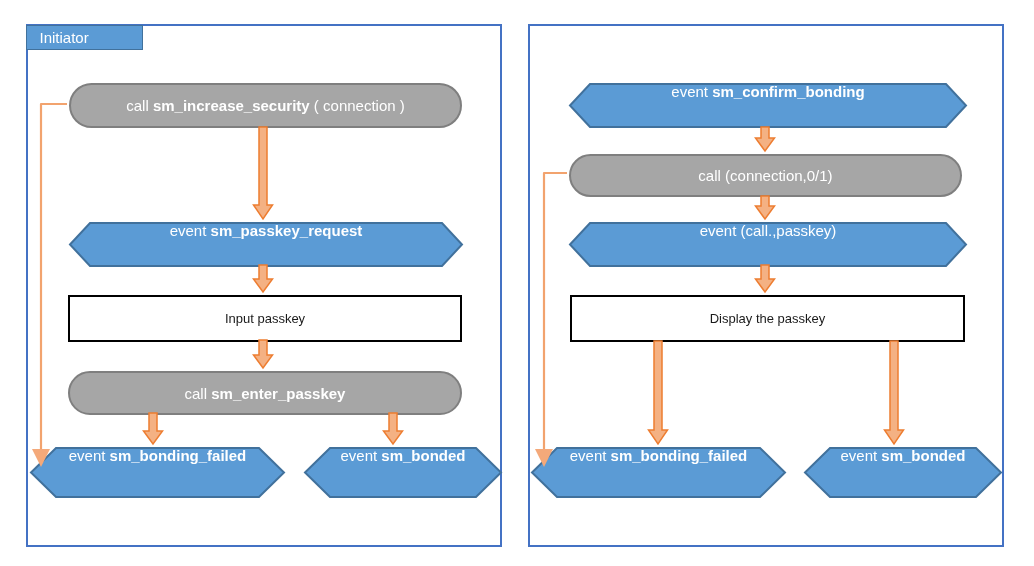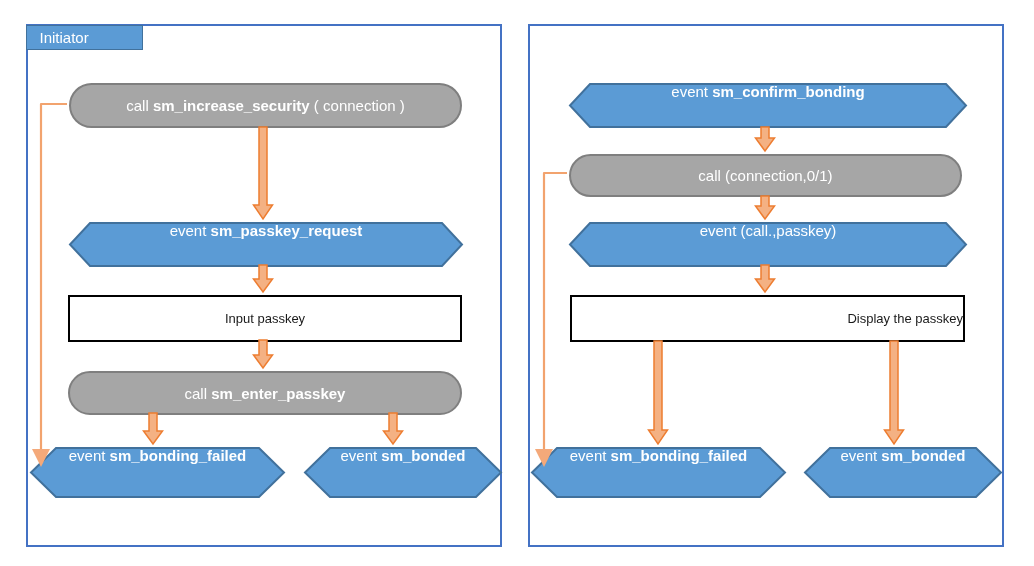--- a/index.html
+++ b/index.html
@@ -83,21 +83,21 @@
 
     <div class="node pill" style="left:39px;top:128px;width:393px;height:43px;"><span>call </span><span>(connection,0/1)</span></div>
 
     <div class="node hex" style="left:39px;top:196px;width:398px;height:45px;">
       <svg width="398" height="45">
           <polygon points="1,22.5 21,1 377,1 397,22.5 377,44 21,44"></polygon>
         </svg>
       <div class="node-text"><span>event </span><span>(call.,passkey)</span></div>
     </div>
 
-    <div class="node process" style="left:40px;top:269px;width:395px;height:47px;justify-content:flex-end;"><span>Display the passkey</span></div>
+    <div class="node process" style="left:40px;top:269px;width:395px;height:47px;"><span>Display the passkey</span></div>
 
     <div class="node hex" style="left:1px;top:421px;width:255px;height:51px;">
       <svg width="255" height="51">
           <polygon points="1,25.5 26,1 229,1 254,25.5 229,50 26,50"></polygon>
         </svg>
       <div class="node-text"><span>event </span><span class="b">sm_bonding_failed</span><span></span></div>
     </div>
 
     <div class="node hex" style="left:274px;top:421px;width:198px;height:51px;">
       <svg width="198" height="51">

